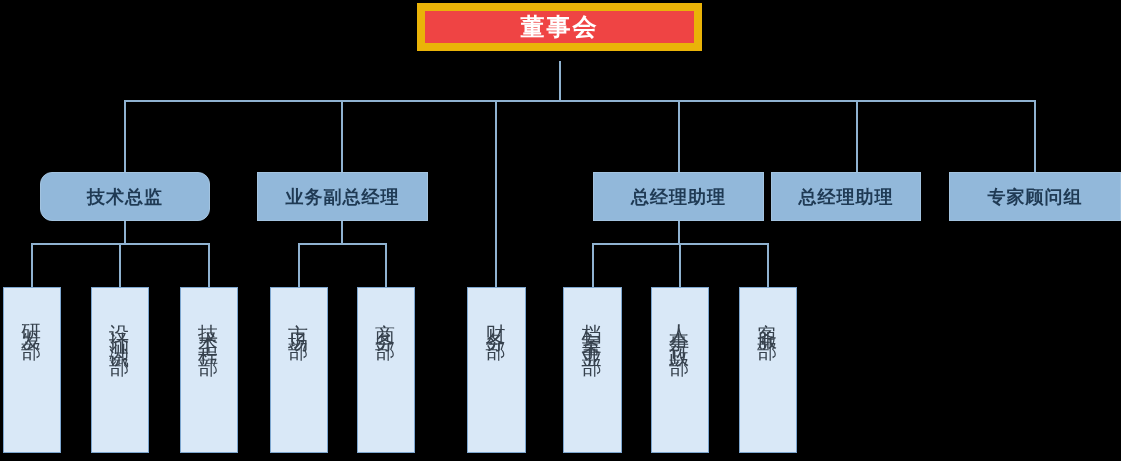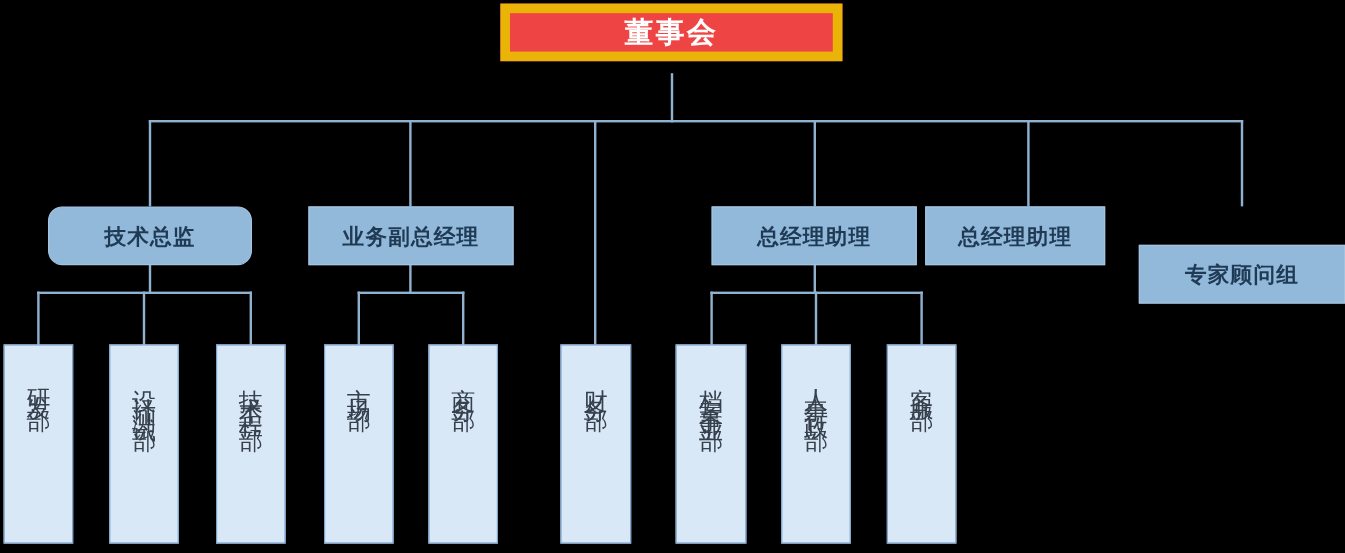--- a/index.html
+++ b/index.html
@@ -80,21 +80,21 @@
   </div>
   <div class="node node-l2" style="left:257px; width:171px;">
     <span class="lbl">业务副总经理</span>
   </div>
   <div class="node node-l2" style="left:593px; width:171px;">
     <span class="lbl">总经理助理</span>
   </div>
   <div class="node node-l2" style="left:771px; width:150px;">
     <span class="lbl">总经理助理</span>
   </div>
-  <div class="node node-l2" style="left:949px; width:172px;margin-top:32px;">
+  <div class="node node-l2" style="left:949px; width:172px;">
     <span class="lbl">专家顾问组</span>
   </div>
 
   <div class="node node-l3" style="left:3px;">
     <span class="lbl">研发部</span>
   </div>
   <div class="node node-l3" style="left:91px;">
     <span class="lbl">设计测试部</span>
   </div>
   <div class="node node-l3" style="left:180px;">

